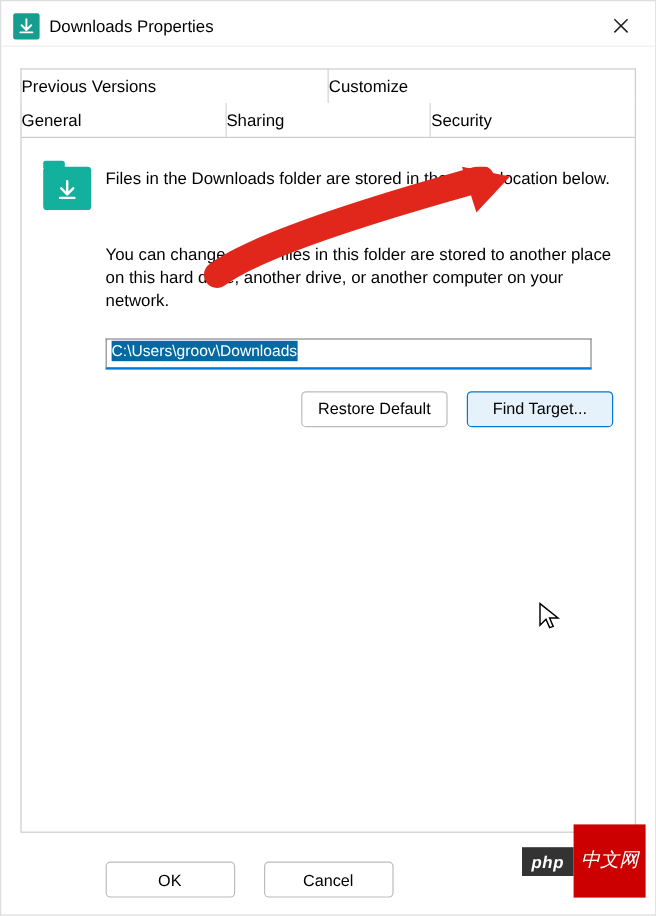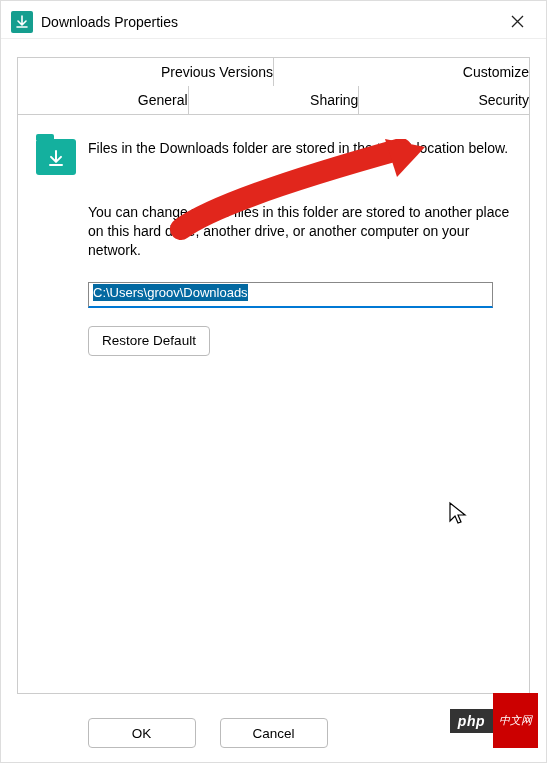--- a/index.html
+++ b/index.html
@@ -44,21 +44,21 @@
     }
     .content {
       padding: 18px 16px 0 16px;
       position: relative;
     }
     .tabs-row {
       display:flex;
     }
     .tab {
       flex:1;
-      text-align:right;
+      text-align:left;
       padding: 6px 0;
       border: 1px solid #ccc;
       background:#fff;
       font-size: 14px;
       cursor:pointer;
       position: relative;
     }
     .tabs-row.row1 .tab { border-bottom: none; }
     .tabs-row.row1 .tab + .tab { border-left: none; }
     .tabs-row.row2 .tab + .tab { border-left: none; }
@@ -123,20 +123,21 @@
     .path-input .selection {
       background:#0369a1;
       color:#fff;
       padding: 1px 0;
     }
     .btn-row {
       margin-left: 52px;
       margin-top: 18px;
       display:flex;
       gap: 16px;
+      justify-content: flex-end;
     }
     .btn {
       min-width: 122px;
       height: 30px;
       border: 1px solid #bbb;
       background:#fff;
       border-radius: 4px;
       font-size: 13.5px;
       cursor:pointer;
       display:flex;
@@ -169,21 +170,21 @@
       color:#fff;
       font-weight:bold;
       padding: 4px 8px;
       font-size: 14px;
       letter-spacing: 0.5px;
     }
     .cn-tag {
       background:#c00;
       color:#fff;
       padding: 20px 6px;
-      font-size: 11px;
+      font-size: 16px;
     }
     .cursor {
       position:absolute;
       left: 430px;
       top: 386px;
       pointer-events:none;
     }
     .arrow-annotation {
       position:absolute;
       left: 160px;
@@ -230,20 +231,21 @@
     </div>
 
     <div class="desc-text">You can change where files in this folder are stored to another place on this hard drive, another drive, or another computer on your network.</div>
 
     <div class="path-input">
       <span class="selection">C:\Users\groov\Downloads</span>
     </div>
 
     <div class="btn-row">
       <div class="btn">Restore Default</div>
+      <div class="btn highlight">Find Target...</div>
     </div>
 
     <svg class="cursor" width="20" height="26" viewBox="0 0 20 26">
       <path d="M2 2 L2 20 L7 15 L10 22 L13 21 L10 14 L17 14 Z" fill="#fff" stroke="#000" stroke-width="1.2"></path>
     </svg>
   </div>
 
   <svg class="arrow-annotation" width="280" height="110" viewBox="0 0 280 110">
     <defs></defs>
     <path d="M20 90 Q 60 60 240 10" stroke="#e1261c" stroke-width="22" fill="none" stroke-linecap="round"></path>

